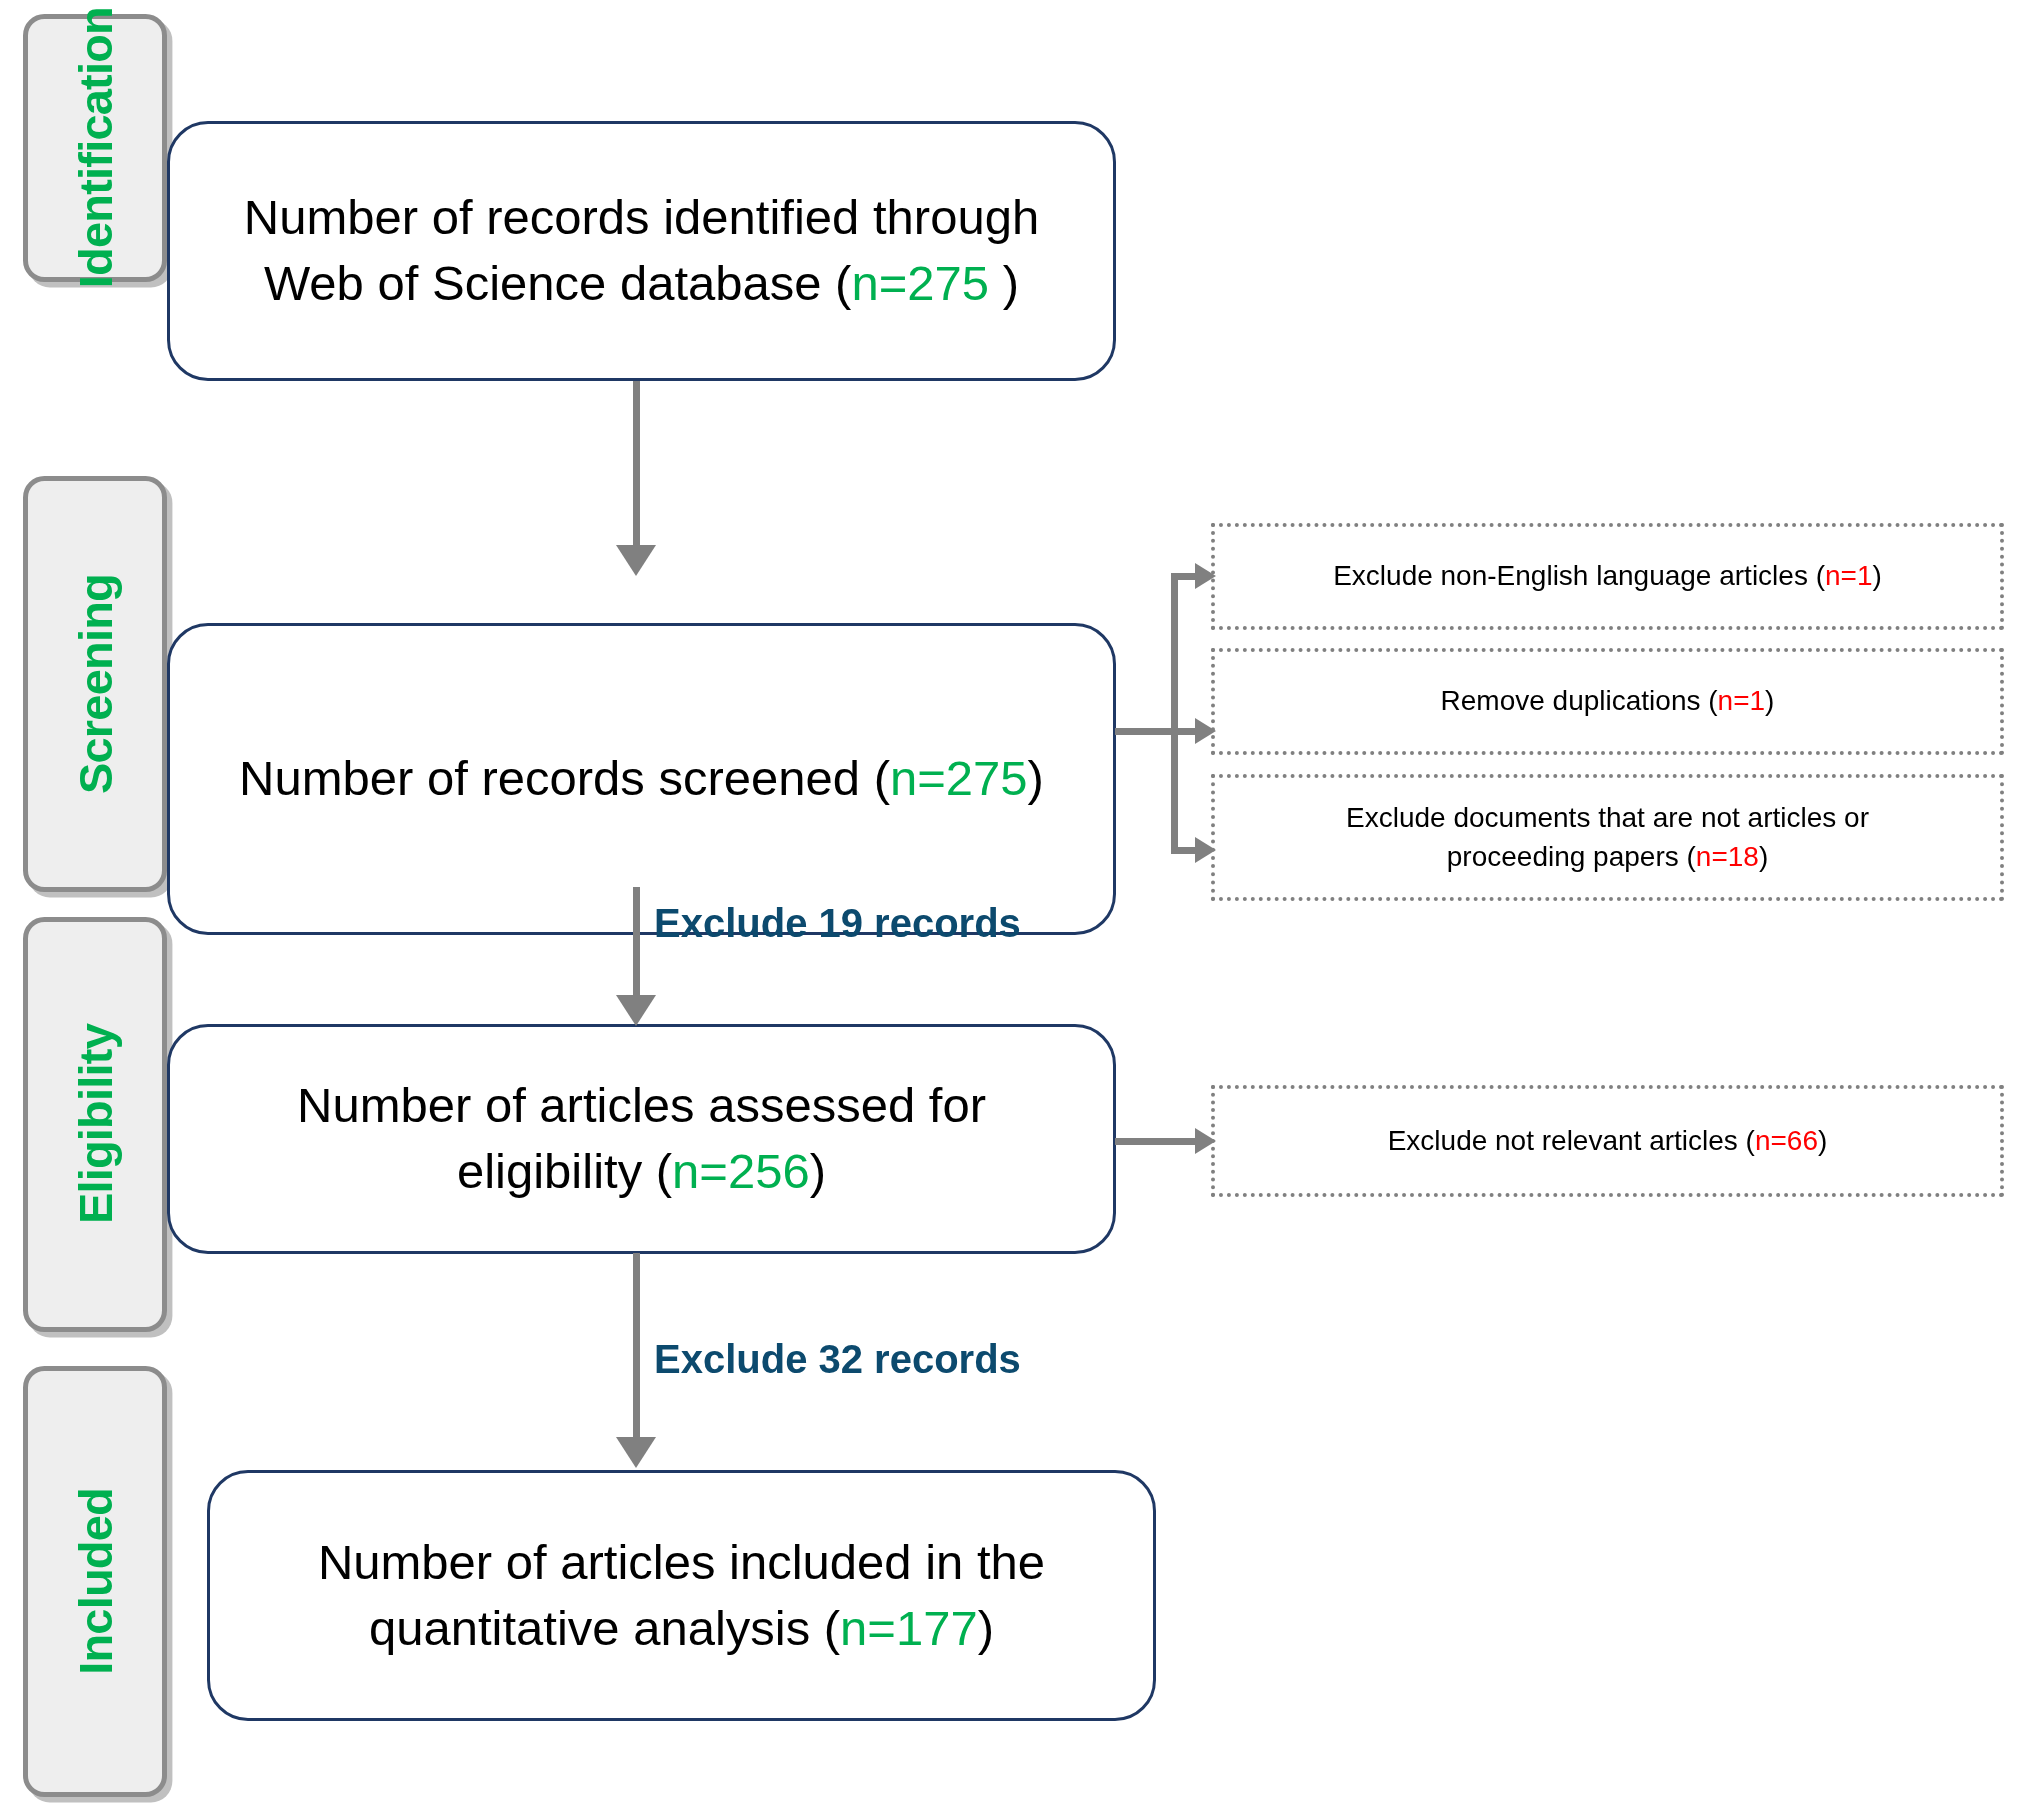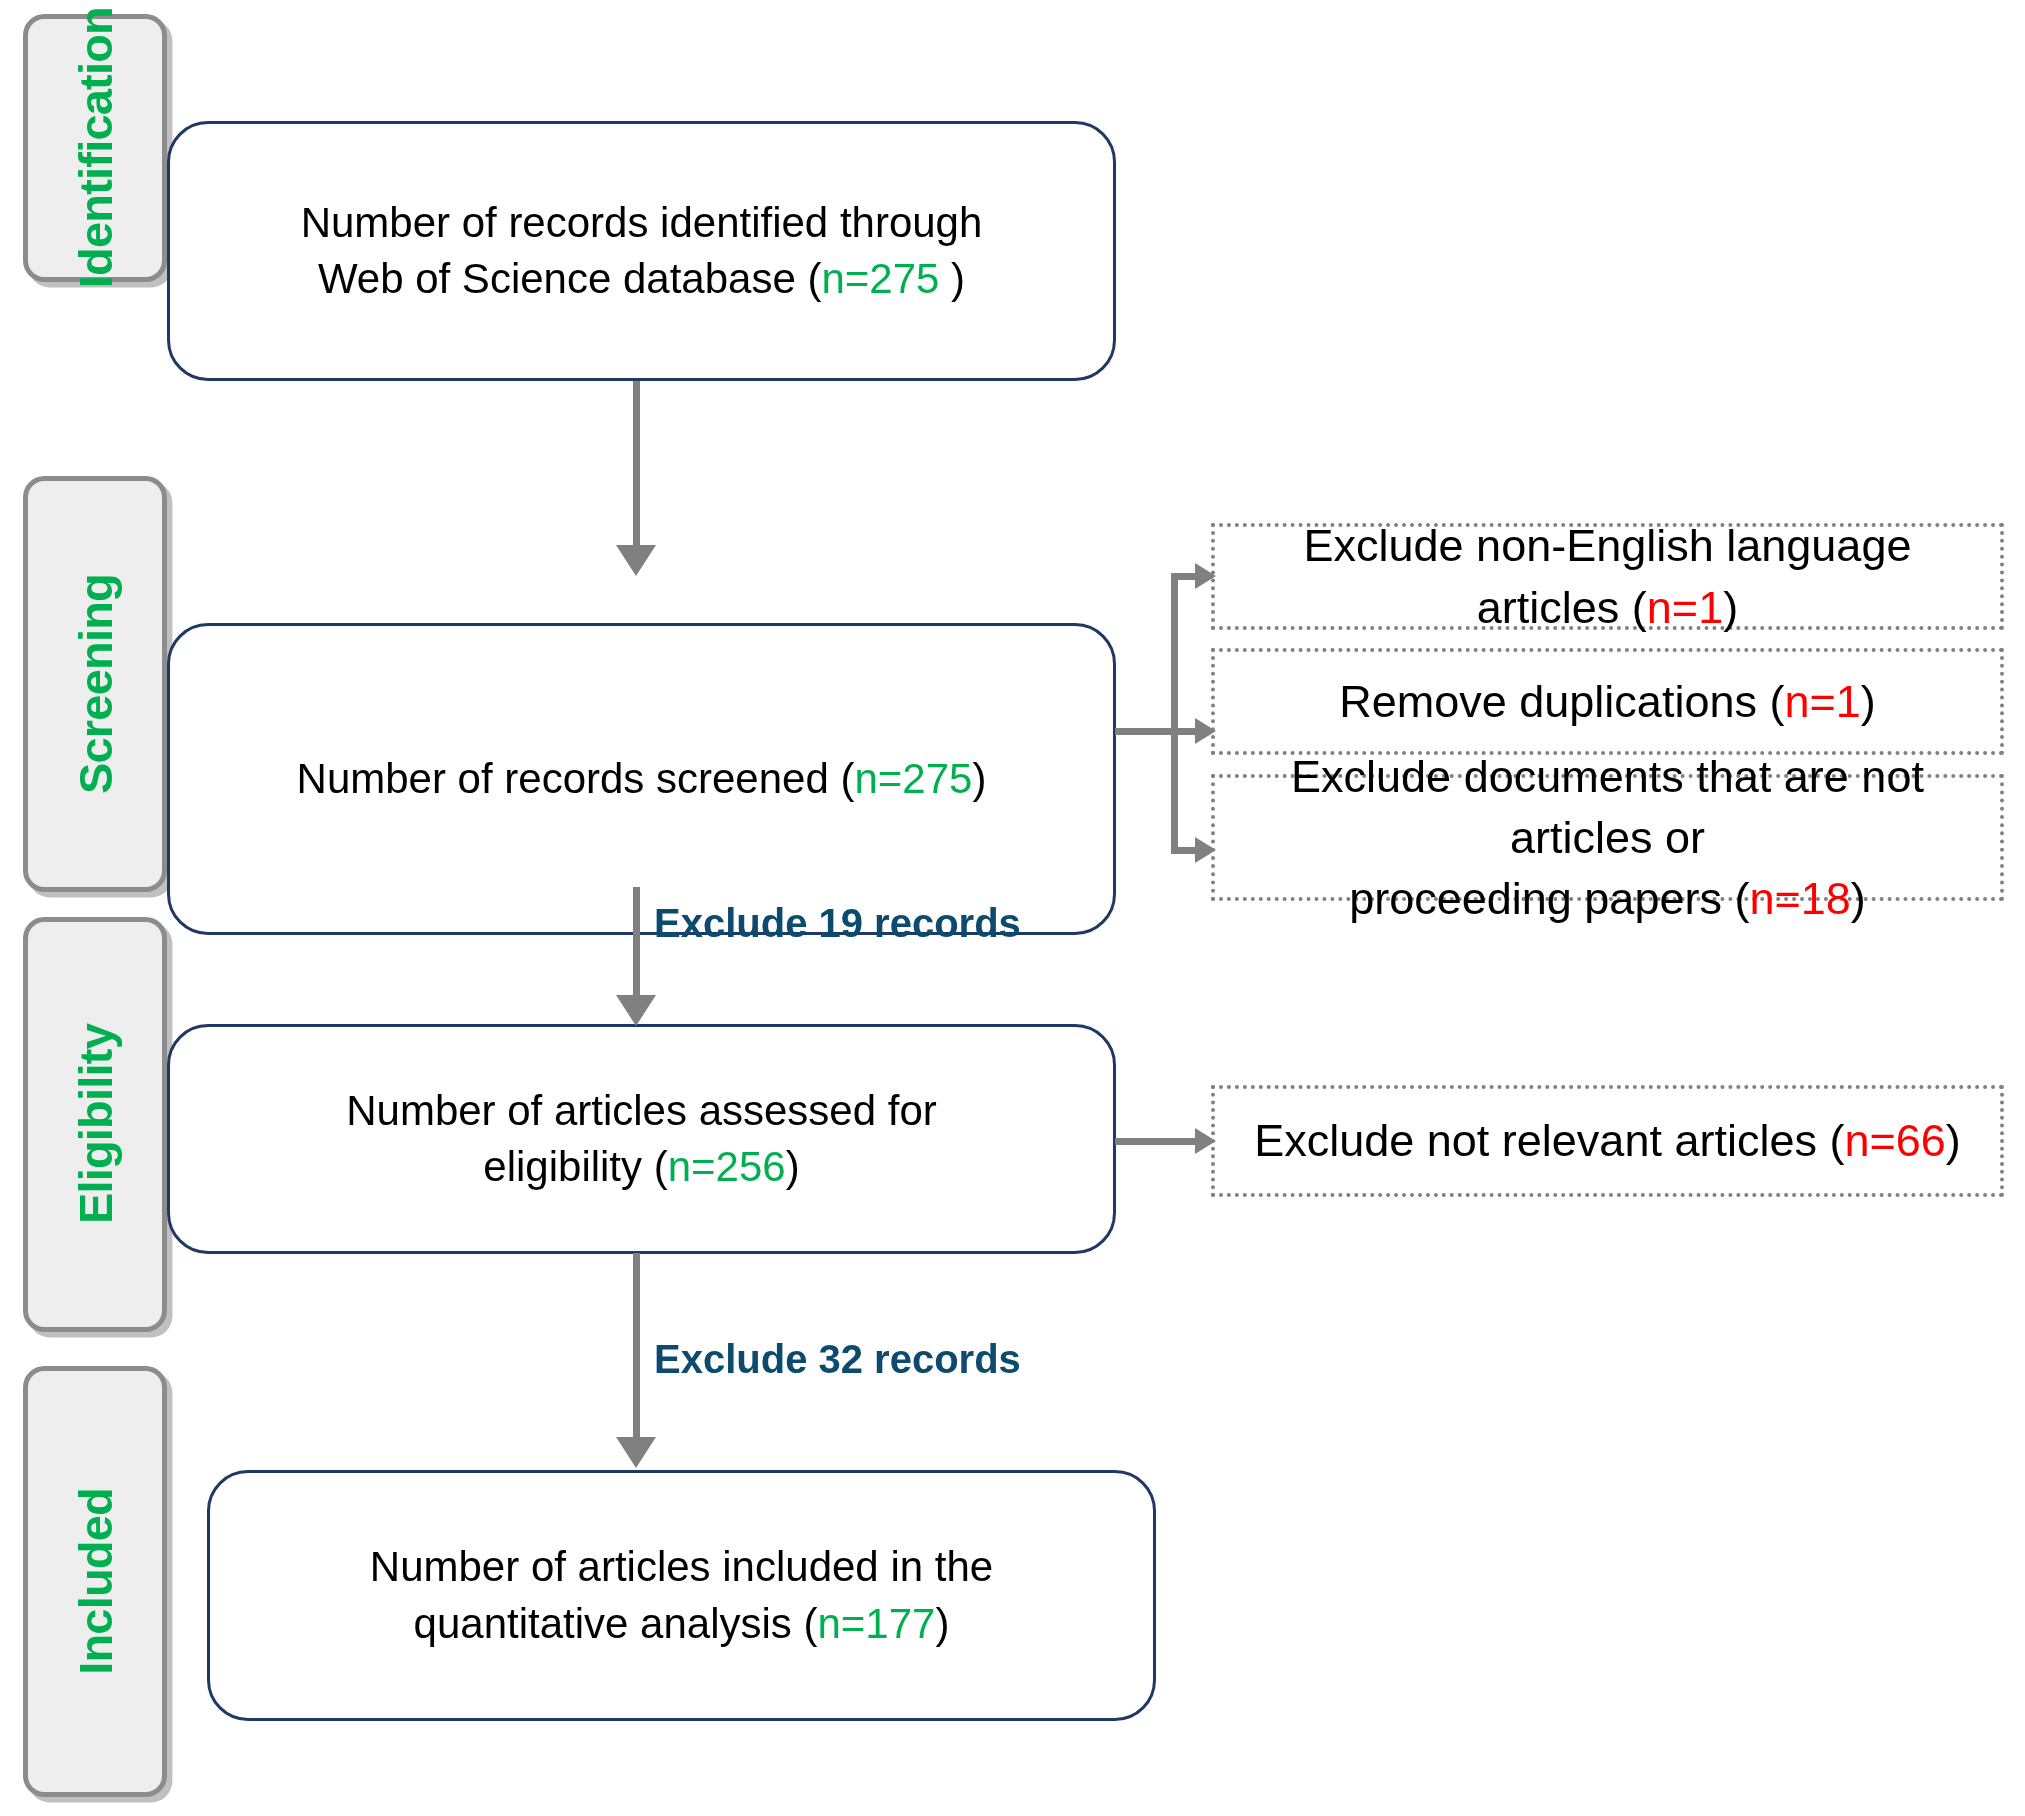--- a/index.html
+++ b/index.html
@@ -52,21 +52,21 @@
     background: #ffffff;
     border: 3.8px solid #1f3864;
     border-radius: 41px;
     box-sizing: border-box;
     display: flex;
     align-items: center;
     justify-content: center;
     text-align: center;
   }
   .mainbox .txt {
-    font-size: 42px;
+    font-size: 49px;
     color: #000000;
     line-height: 1.34;
     padding: 0 26px;
   }
   .n-green { color: #00b050; text-align: right; }
   .n-red   { color: #ff0000; }
 
   
   .excbox {
     position: absolute;
@@ -74,21 +74,21 @@
     width: 793px;
     background: #ffffff;
     border: 4.6px dotted #808080;
     box-sizing: border-box;
     display: flex;
     align-items: center;
     justify-content: center;
     text-align: center;
   }
   .excbox .txt {
-    font-size: 45px;
+    font-size: 28px;
     color: #000000;
     line-height: 1.36;
     padding: 0 17px;
   }
 
   
   .vline {
     position: absolute;
     width: 6.9px;
     background: #808080;

